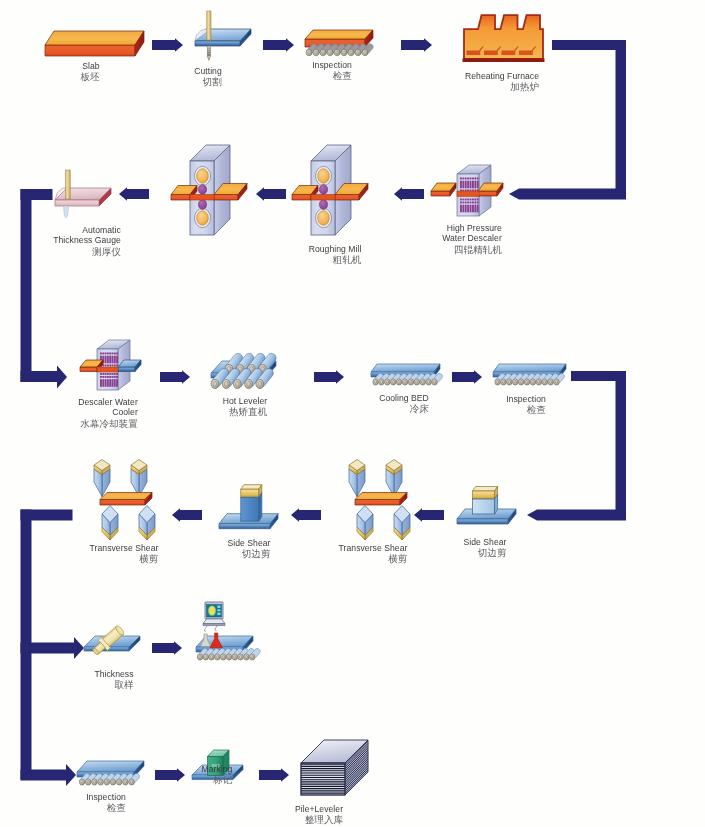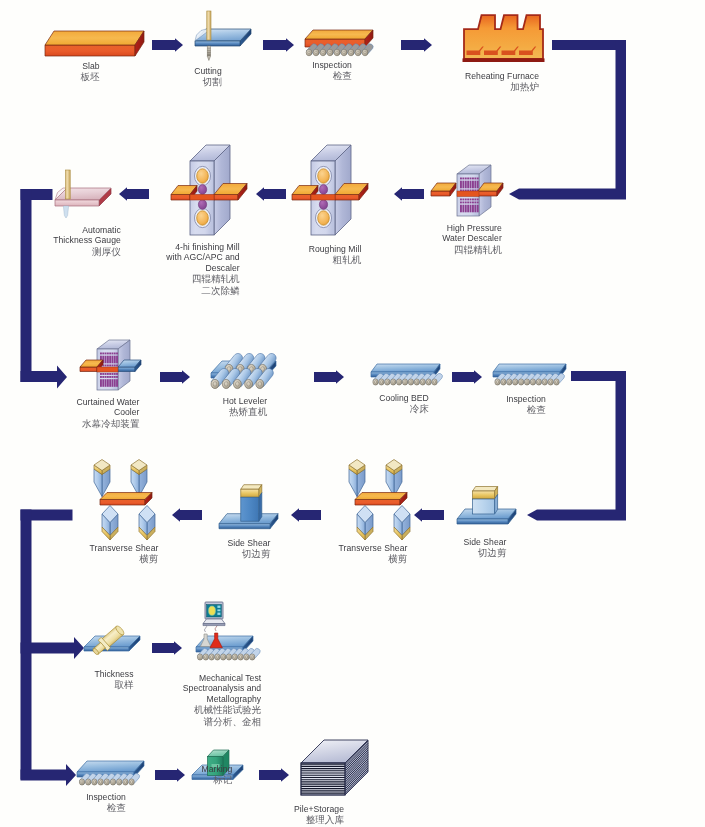--- a/index.html
+++ b/index.html
@@ -842,34 +842,27 @@
     </div>
 <div class="cap" style="left:472px;top:223px;">
       <span class="en">High Pressure</span>
       <span class="en">Water Descaler</span>
       <span class="zh">四辊精轧机</span>
     </div>
 <div class="cap" style="left:335px;top:244px;">
       <span class="en">Roughing Mill</span>
       <span class="zh">粗轧机</span>
     </div>
-<div class="cap" style="left:203px;top:242px;">
-      <span class="en">4-hi finishing Mill</span>
-      <span class="en">with AGC/APC and</span>
-      <span class="en">Descaler</span>
-      <span class="zh">四辊精轧机</span>
-      <span class="zh">二次除鳞</span>
-    </div>
 <div class="cap" style="left:87px;top:225px;">
       <span class="en">Automatic</span>
       <span class="en">Thickness Gauge</span>
       <span class="zh">测厚仪</span>
     </div>
 <div class="cap" style="left:108px;top:397px;">
-      <span class="en">Curtained Water</span>
+      <span class="en">Descaler Water</span>
       <span class="en">Cooler</span>
       <span class="zh">水幕冷却装置</span>
     </div>
 <div class="cap" style="left:245px;top:396px;">
       <span class="en">Hot Leveler</span>
       <span class="zh">热矫直机</span>
     </div>
 <div class="cap" style="left:404px;top:393px;">
       <span class="en">Cooling BED</span>
       <span class="zh">冷床</span>
@@ -891,32 +884,25 @@
       <span class="zh">横剪</span>
     </div>
 <div class="cap" style="left:485px;top:537px;">
       <span class="en">Side Shear</span>
       <span class="zh">切边剪</span>
     </div>
 <div class="cap" style="left:114px;top:669px;">
       <span class="en">Thickness</span>
       <span class="zh">取样</span>
     </div>
-<div class="cap" style="left:222px;top:673px;">
-      <span class="en">Mechanical Test</span>
-      <span class="en">Spectroanalysis and</span>
-      <span class="en">Metallography</span>
-      <span class="zh">机械性能试验光</span>
-      <span class="zh">谱分析、金相</span>
-    </div>
 <div class="cap" style="left:106px;top:792px;">
       <span class="en">Inspection</span>
       <span class="zh">检查</span>
     </div>
 <div class="cap" style="left:217px;top:764px;">
       <span class="en">Marking</span>
       <span class="zh">标记</span>
     </div>
 <div class="cap" style="left:319px;top:804px;">
-      <span class="en">Pile+Storage</span>
+      <span class="en">Pile+Leveler</span>
       <span class="zh">整理入库</span>
     </div>
 </div>
 
 </body></html>

